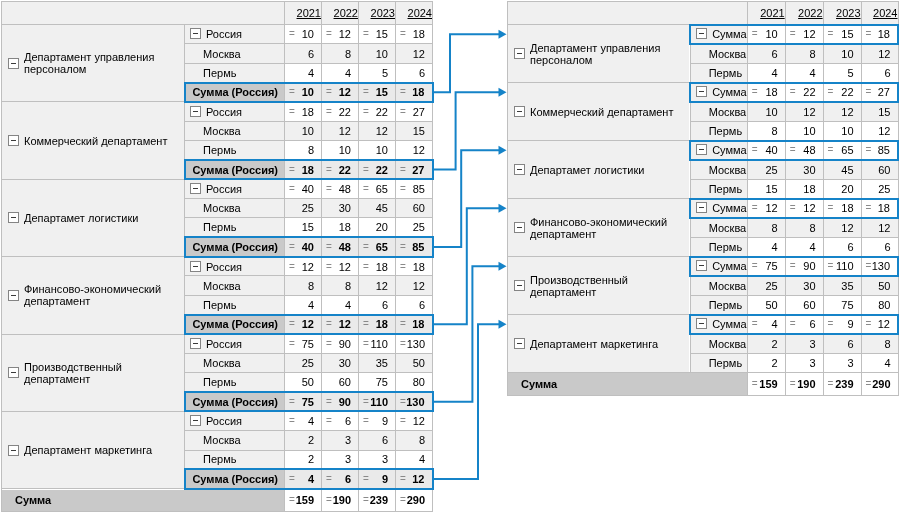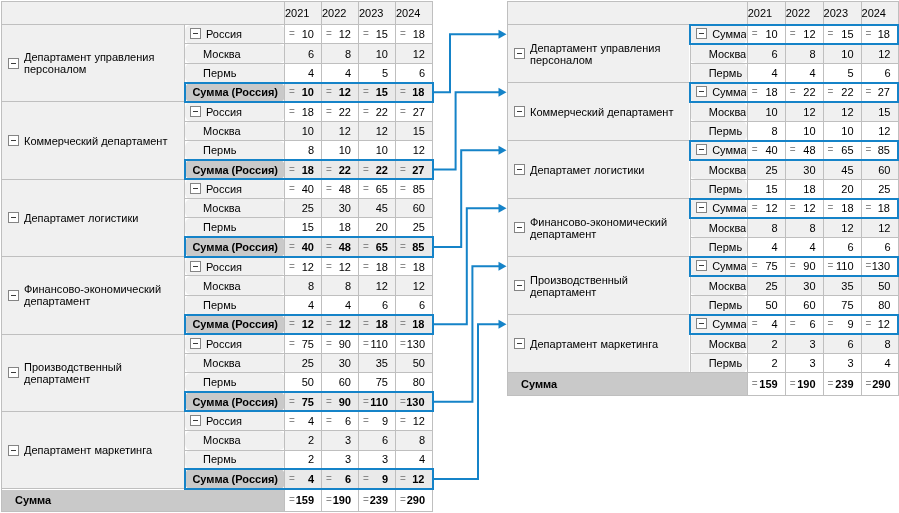--- a/index.html
+++ b/index.html
@@ -6,28 +6,28 @@
   html,body{margin:0;padding:0;}
   body{
     width:899px;height:513px;position:relative;background:#fff;overflow:hidden;
     font-family:"Liberation Sans", sans-serif;font-size:11px;color:#000;
   }
   .tbl{border-collapse:collapse;table-layout:fixed;}
   .tbl td,.tbl th{
     border:1px solid var(--grid);padding:0 0;overflow:hidden;white-space:nowrap;
     vertical-align:middle;height:19.35px;font-weight:normal;box-sizing:border-box;
   }
-  .tbl thead th{height:23px;background:var(--cellgray);text-align:left;}
+  .tbl thead th{height:23px;background:var(--cellgray);text-align:right;text-decoration:underline;}
   .wrap{position:absolute;top:1px;}
   #left-wrap{left:1px;}
   #right-wrap{left:507px;}
 
   td.dept{background:var(--cellgray);padding-left:6px;padding-right:4px;white-space:normal;line-height:12px;}
   td.dept .dept-flex{display:flex;align-items:center;}
-  td.lbl{background:var(--cellgray);padding-left:5px;border-radius:6px;}
+  td.lbl{background:var(--cellgray);padding-left:5px;}
   td.lbl-city{padding-left:18px;}
   td.lbl-sum{background:var(--darkgray);font-weight:bold;text-align:right;padding-right:6px;padding-left:0;}
   td.val{background:#fff;text-align:right;padding-right:7px;position:relative;}
   td.val.striped{background:var(--cellgray);}
   td.v-sum{background:var(--sumgray);font-weight:bold;}
   tr.total-row td{height:22.5px;}
   td.total-lbl{background:var(--darkgray);font-weight:bold;padding-left:13px;text-align:left;}
   td.v-total{font-weight:bold;background:#fff;}
 
   .eq{position:absolute;left:4px;top:50%;transform:translateY(-52%);color:#8a8a8a;font-size:10px;font-weight:normal;}

